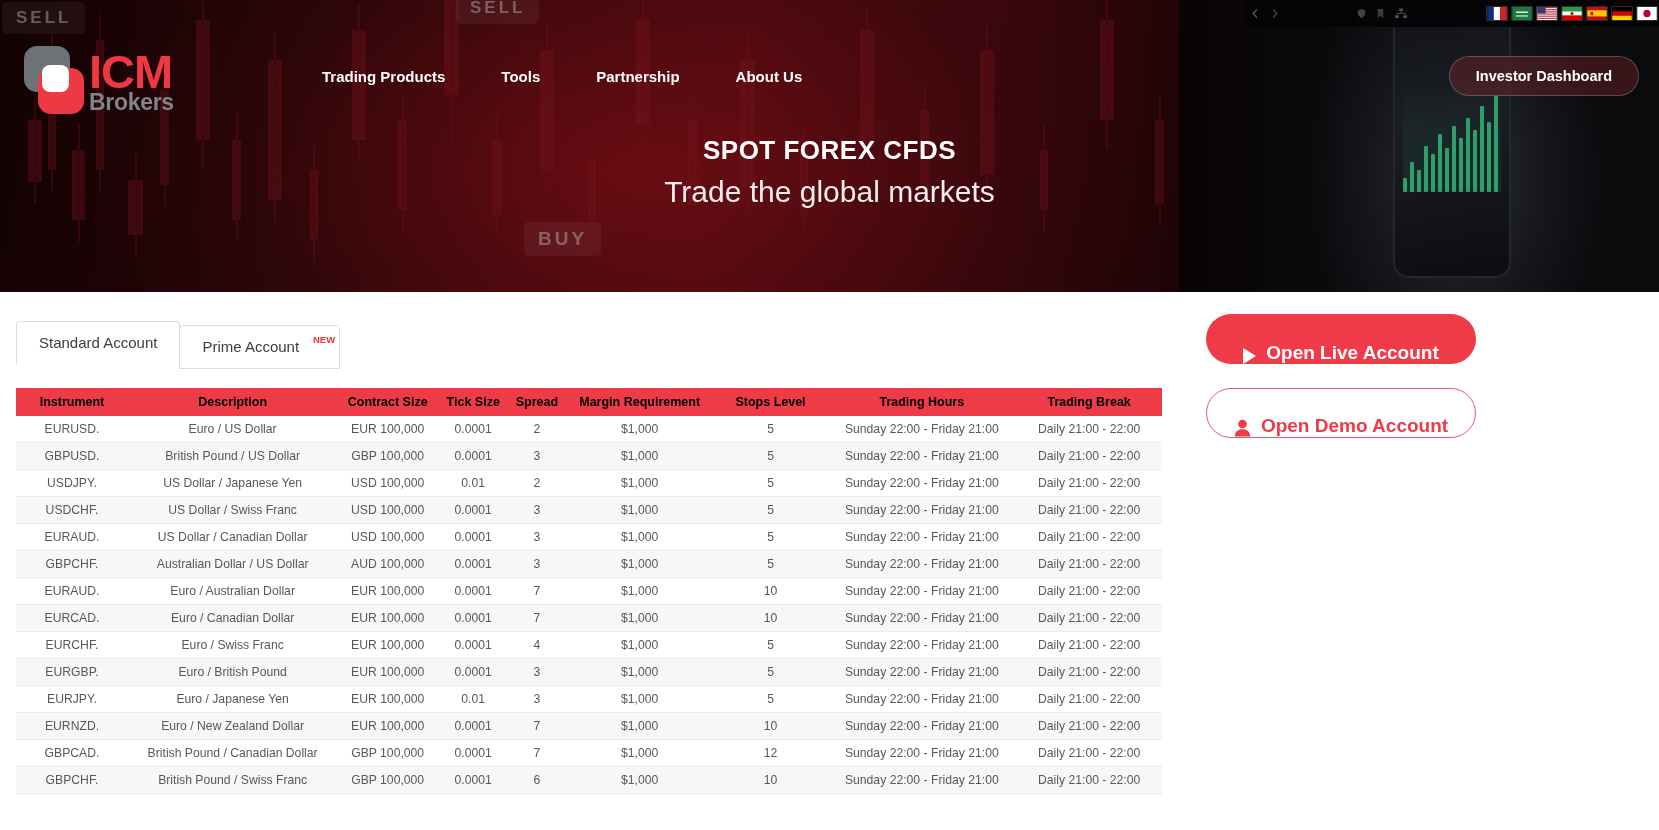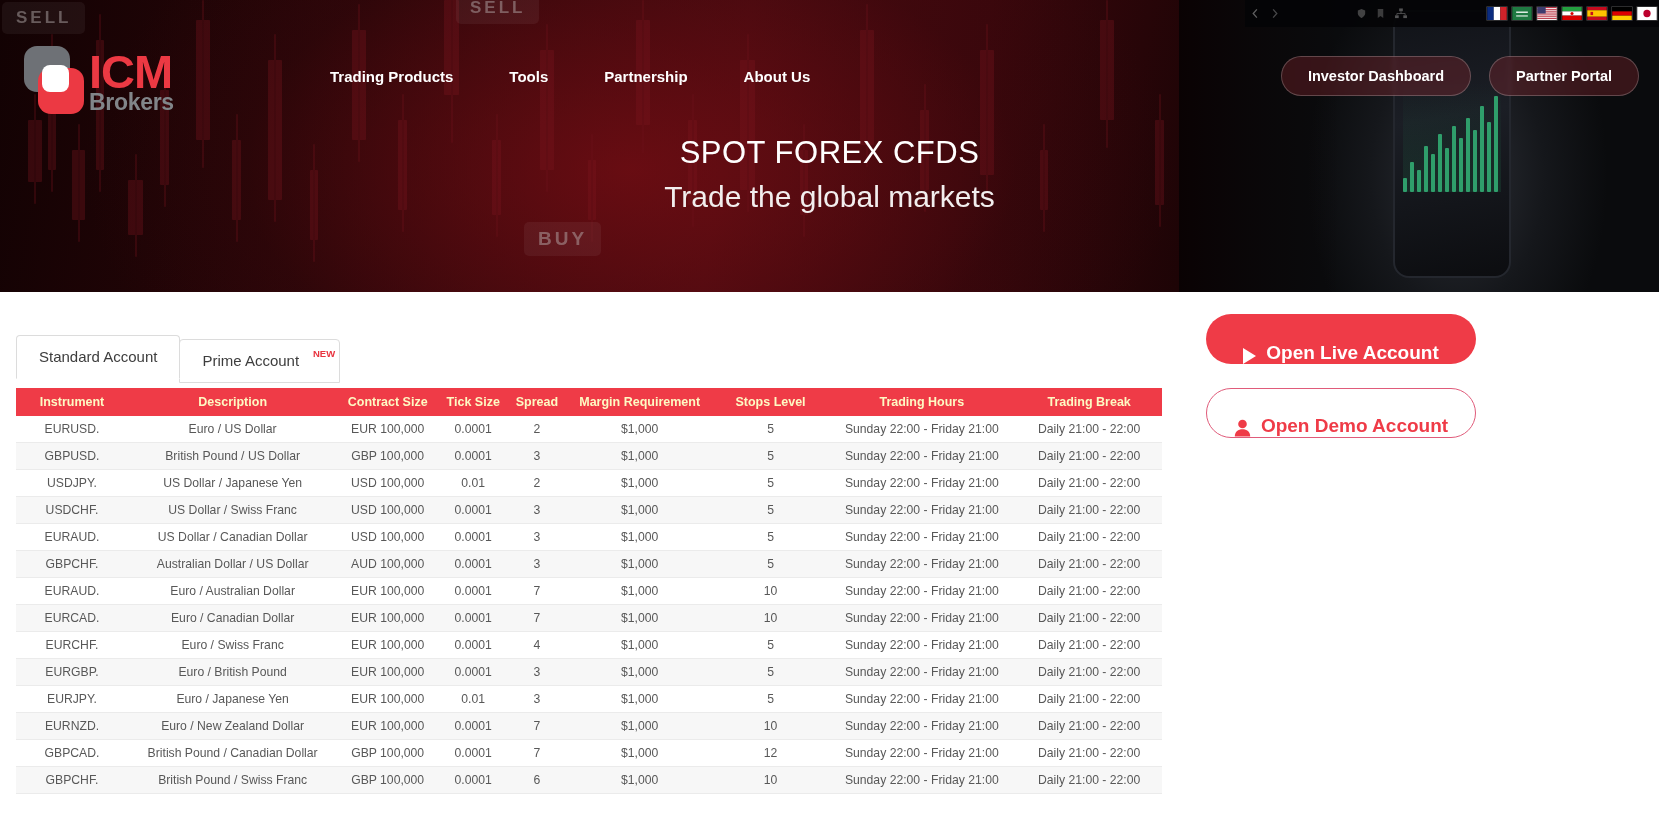--- a/index.html
+++ b/index.html
@@ -105,21 +105,21 @@
     font-family: "Liberation Sans", sans-serif;
   }
   .logo-brokers {
     font-size: 23px; font-weight: bold; color: #818589; letter-spacing: -0.3px;
     margin-top: -4px;
   }
 
   
   .nav {
     position: absolute; left: 322px; top: 62px;
-    display: flex; align-items: center; gap: 0; margin-left: 8px;
+    display: flex; align-items: center; gap: 0;
   }
   .nav a {
     color: #ffffff; font-size: 15px; font-weight: bold;
     text-decoration: none; padding: 6px 0; margin-right: 56px;
     white-space: nowrap; cursor: pointer;
   }
   .nav a:last-child { margin-right: 0; }
 
   .hdr-btns {
     position: absolute; right: 20px; top: 56px;
@@ -133,34 +133,34 @@
     background: rgba(140,40,48,0.35);
     backdrop-filter: blur(2px);
     cursor: pointer; white-space: nowrap;
   }
 
   .hero-copy {
     position: absolute; left: 0; right: 0; top: 136px;
     text-align: center;
   }
   .hero-title {
-    font-size: 31px; font-weight: normal; color: #ffffff;
+    font-size: 26px; font-weight: bold; color: #ffffff;
     letter-spacing: 0.5px; line-height: 1.1;
   }
   .hero-sub {
     font-size: 30px; color: #f2eeee; margin-top: 10px; font-weight: normal;
   }
 
   
   .content {
     position: relative; width: 1659px; height: 538px; background: #fff;
   }
 
   .tabs {
-    position: absolute; left: 16px; top: 43px;
+    position: absolute; left: 16px; top: 29px;
     display: flex; align-items: flex-end;
   }
   .tab {
     border: 1px solid #dcdcdc;
     background: #ffffff;
     font-size: 15px; color: #3d3d3d;
     padding: 12px 22px 13px 22px;
     cursor: pointer;
     position: relative;
     border-radius: 4px 4px 0 0;
@@ -172,21 +172,21 @@
   }
   .tab.second { padding-right: 40px; margin-left: -1px; top: 4px; }
 
   .tbl-wrap {
     position: absolute; left: 16px; top: 96px;
     width: 1146px;
   }
   table { border-collapse: collapse; width: 100%; }
   thead th {
     background: #ef3b47;
-    color: #fef9c3;
+    color: #000000;
     font-size: 12.5px;
     font-weight: bold;
     padding: 7px 4px;
     text-align: center;
     white-space: nowrap;
   }
   tbody td {
     font-size: 12.2px;
     color: #585858;
     padding: 6px 4px;
@@ -401,21 +401,20 @@
 
   <nav class="nav" id="nav">
       <a href="#">Trading Products</a>
       <a href="#">Tools</a>
       <a href="#">Partnership</a>
       <a href="#">About Us</a>
     </nav>
 
   <div class="hdr-btns">
     <div class="hdr-btn">Investor Dashboard</div>
-    <div class="hdr-btn">Partner Portal</div>
   </div>
 
   <div class="hero-copy">
     <div class="hero-title">SPOT FOREX CFDS</div>
     <div class="hero-sub">Trade the global markets</div>
   </div>
 </div>
 
 <div class="content">
 

